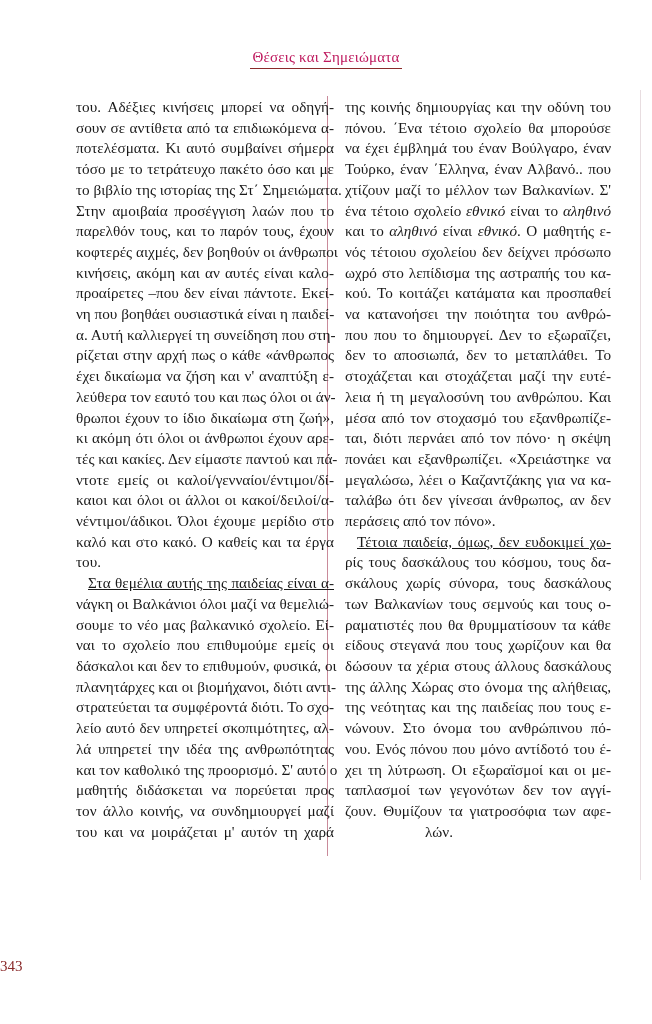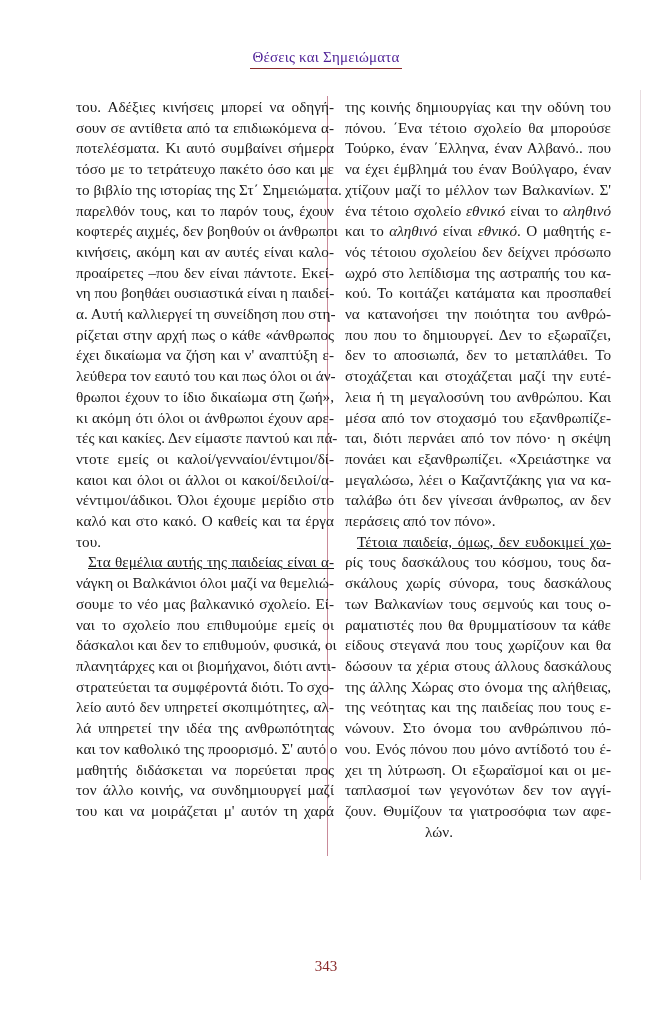--- a/index.html
+++ b/index.html
@@ -1,50 +1,51 @@
 <!DOCTYPE html>
 <html><head>
 <meta charset="utf-8">
 <style>
   html, body { margin: 0; padding: 0; background: #ffffff; }
   body { width: 652px; height: 1024px; position: relative; overflow: hidden;
          font-family: "Liberation Serif", "DejaVu Serif", serif; color: #1a1a1a; }
   .header { position: absolute; left: 0; width: 652px; top: 48px; text-align: center; }
-  .header-title { display: inline-block; font-size: 15px; color: #4c1d95;
+  .header-title { display: inline-block; font-size: 15px; color: #be185d;
                   border-bottom: 1px solid #8a2a2a; padding: 0 2px 2px 2px; letter-spacing: 0.2px; }
   .col { position: absolute; top: 97px; font-size: 15.2px; line-height: 20.7px;
          text-align: justify; }
   .col-left { left: 76px; width: 258px; }
   .col-right { left: 345px; width: 266px; }
   .line { display: block; white-space: nowrap; text-align-last: justify; }
   .line.last { text-align-last: left; }
   .line.indent { padding-left: 12px; text-decoration: underline; }
   .divider { position: absolute; left: 327px; top: 96px; width: 1px; height: 760px;
              background: #c98a9a; }
   .divider.outer { left: 640px; top: 90px; height: 790px; background: #e8dde0; }
   em { font-style: italic; }
-  .page-number { position: absolute; top: 958px; left: 0; width: 652px; text-align: center;
+  .page-number { position: absolute; top: 958px; left: 0; width: 652px; text-align: left;
                  font-size: 15px; color: #8a2a2a; }
 </style>
 </head>
 <body>
 
 <div class="header">
   <span class="header-title">Θέσεις και Σημειώματα</span>
 </div>
 
 <div class="divider"></div>
 <div class="divider outer"></div>
 
 <div class="col col-left" id="left-col">
   <span class="line">του. Αδέξιες κινήσεις μπορεί να οδηγή-</span>
   <span class="line">σουν σε αντίθετα από τα επιδιωκόμενα α-</span>
   <span class="line">ποτελέσματα. Κι αυτό συμβαίνει σήμερα</span>
   <span class="line">τόσο με το τετράτευχο πακέτο όσο και με</span>
   <span class="line">το βιβλίο της ιστορίας της Στ΄ Σημειώματα.</span>
+  <span class="line">Στην αμοιβαία προσέγγιση λαών που το</span>
   <span class="line">παρελθόν τους, και το παρόν τους, έχουν</span>
   <span class="line">κοφτερές αιχμές, δεν βοηθούν οι άνθρωποι</span>
   <span class="line">κινήσεις, ακόμη και αν αυτές είναι καλο-</span>
   <span class="line">προαίρετες –που δεν είναι πάντοτε. Εκεί-</span>
   <span class="line">νη που βοηθάει ουσιαστικά είναι η παιδεί-</span>
   <span class="line">α. Αυτή καλλιεργεί τη συνείδηση που στη-</span>
   <span class="line">ρίζεται στην αρχή πως ο κάθε «άνθρωπος</span>
   <span class="line">έχει δικαίωμα να ζήση και ν' αναπτύξη ε-</span>
   <span class="line">λεύθερα τον εαυτό του και πως όλοι οι άν-</span>
   <span class="line">θρωποι έχουν το ίδιο δικαίωμα στη ζωή»,</span>
@@ -66,22 +67,22 @@
   <span class="line">λά υπηρετεί την ιδέα της ανθρωπότητας</span>
   <span class="line">και τον καθολικό της προορισμό. Σ' αυτό ο</span>
   <span class="line">μαθητής διδάσκεται να πορεύεται προς</span>
   <span class="line">τον άλλο κοινής, να συνδημιουργεί μαζί</span>
   <span class="line">του και να μοιράζεται μ' αυτόν τη χαρά</span>
 </div>
 
 <div class="col col-right" id="right-col">
   <span class="line">της κοινής δημιουργίας και την οδύνη του</span>
   <span class="line">πόνου. ΄Ενα τέτοιο σχολείο θα μπορούσε</span>
+  <span class="line">να έχει έμβλημά του έναν Βούλγαρο, έναν</span>
   <span class="line">Τούρκο, έναν ΄Ελληνα, έναν Αλβανό.. που</span>
-  <span class="line">να έχει έμβλημά του έναν Βούλγαρο, έναν</span>
   <span class="line">χτίζουν μαζί το μέλλον των Βαλκανίων. Σ'</span>
   <span class="line">
     <span>ένα τέτοιο σχολείο </span><em>εθνικό</em><span> είναι το </span><em>αληθινό</em>
   </span>
   <span class="line">
     <span>και το </span><em>αληθινό</em><span> είναι </span><em>εθνικό</em><span>. Ο μαθητής ε-</span>
   </span>
   <span class="line">νός τέτοιου σχολείου δεν δείχνει πρόσωπο</span>
   <span class="line">ωχρό στο λεπίδισμα της αστραπής του κα-</span>
   <span class="line">κού. Το κοιτάζει κατάματα και προσπαθεί</span>

